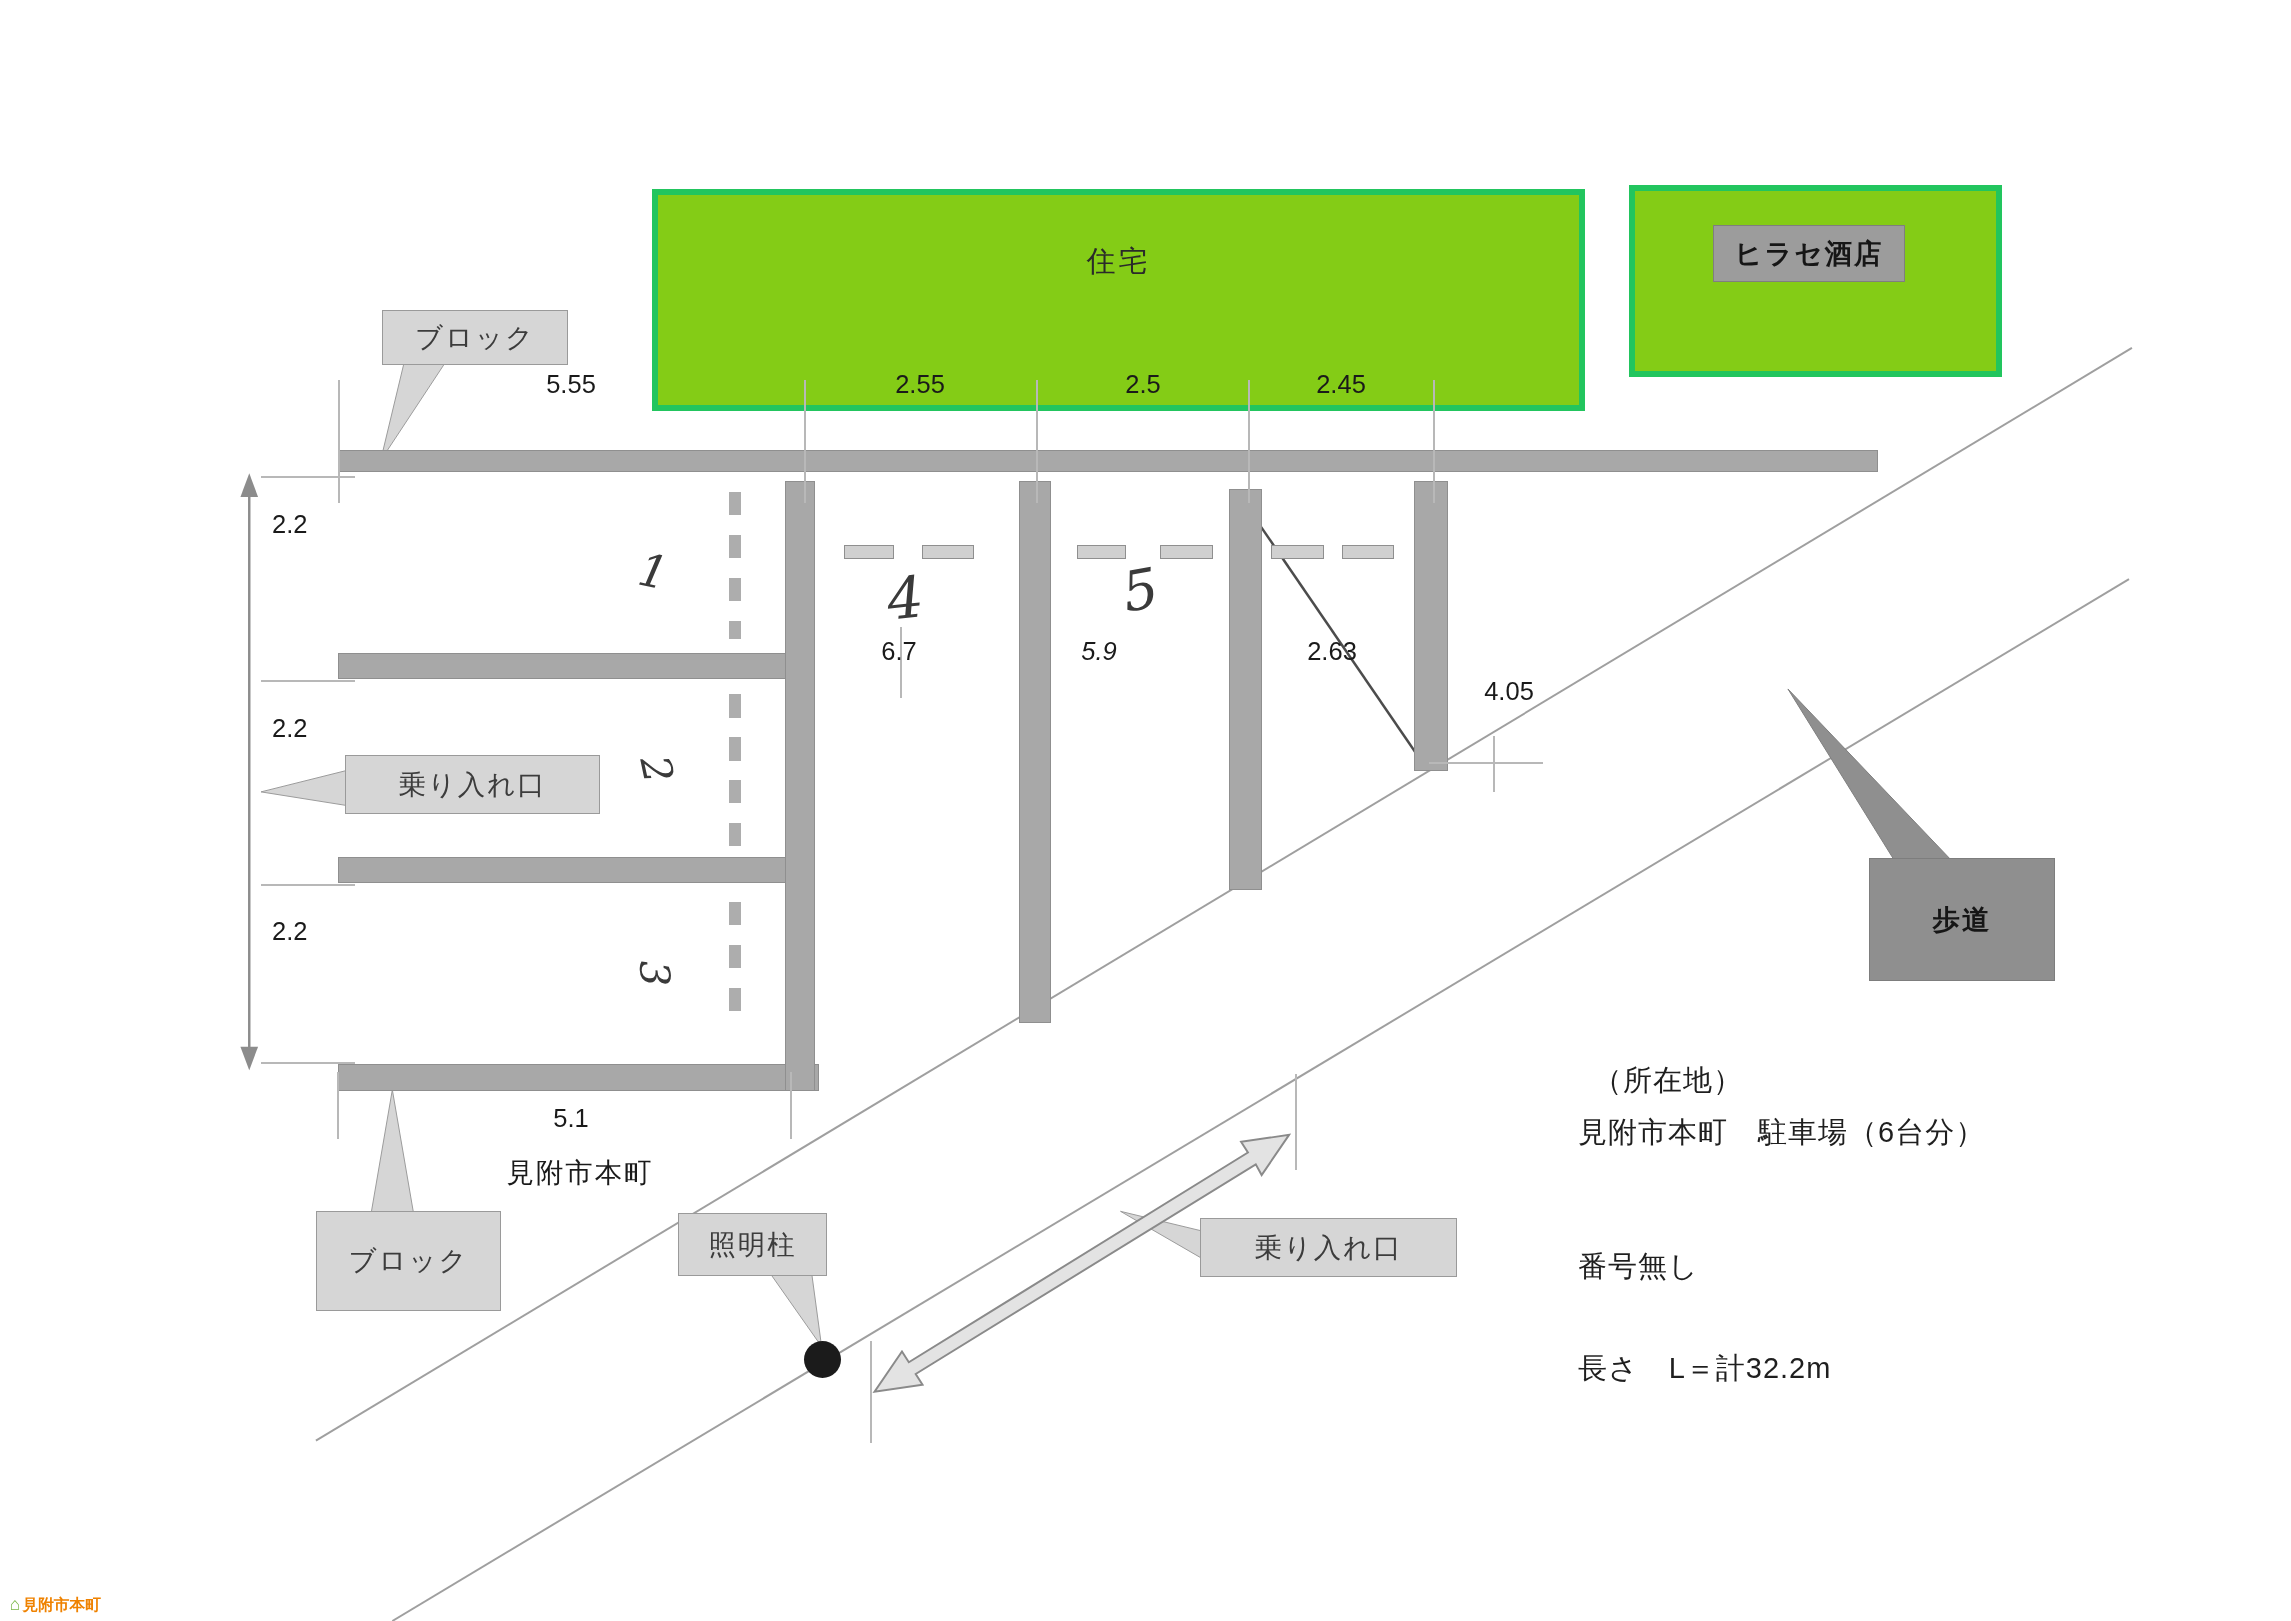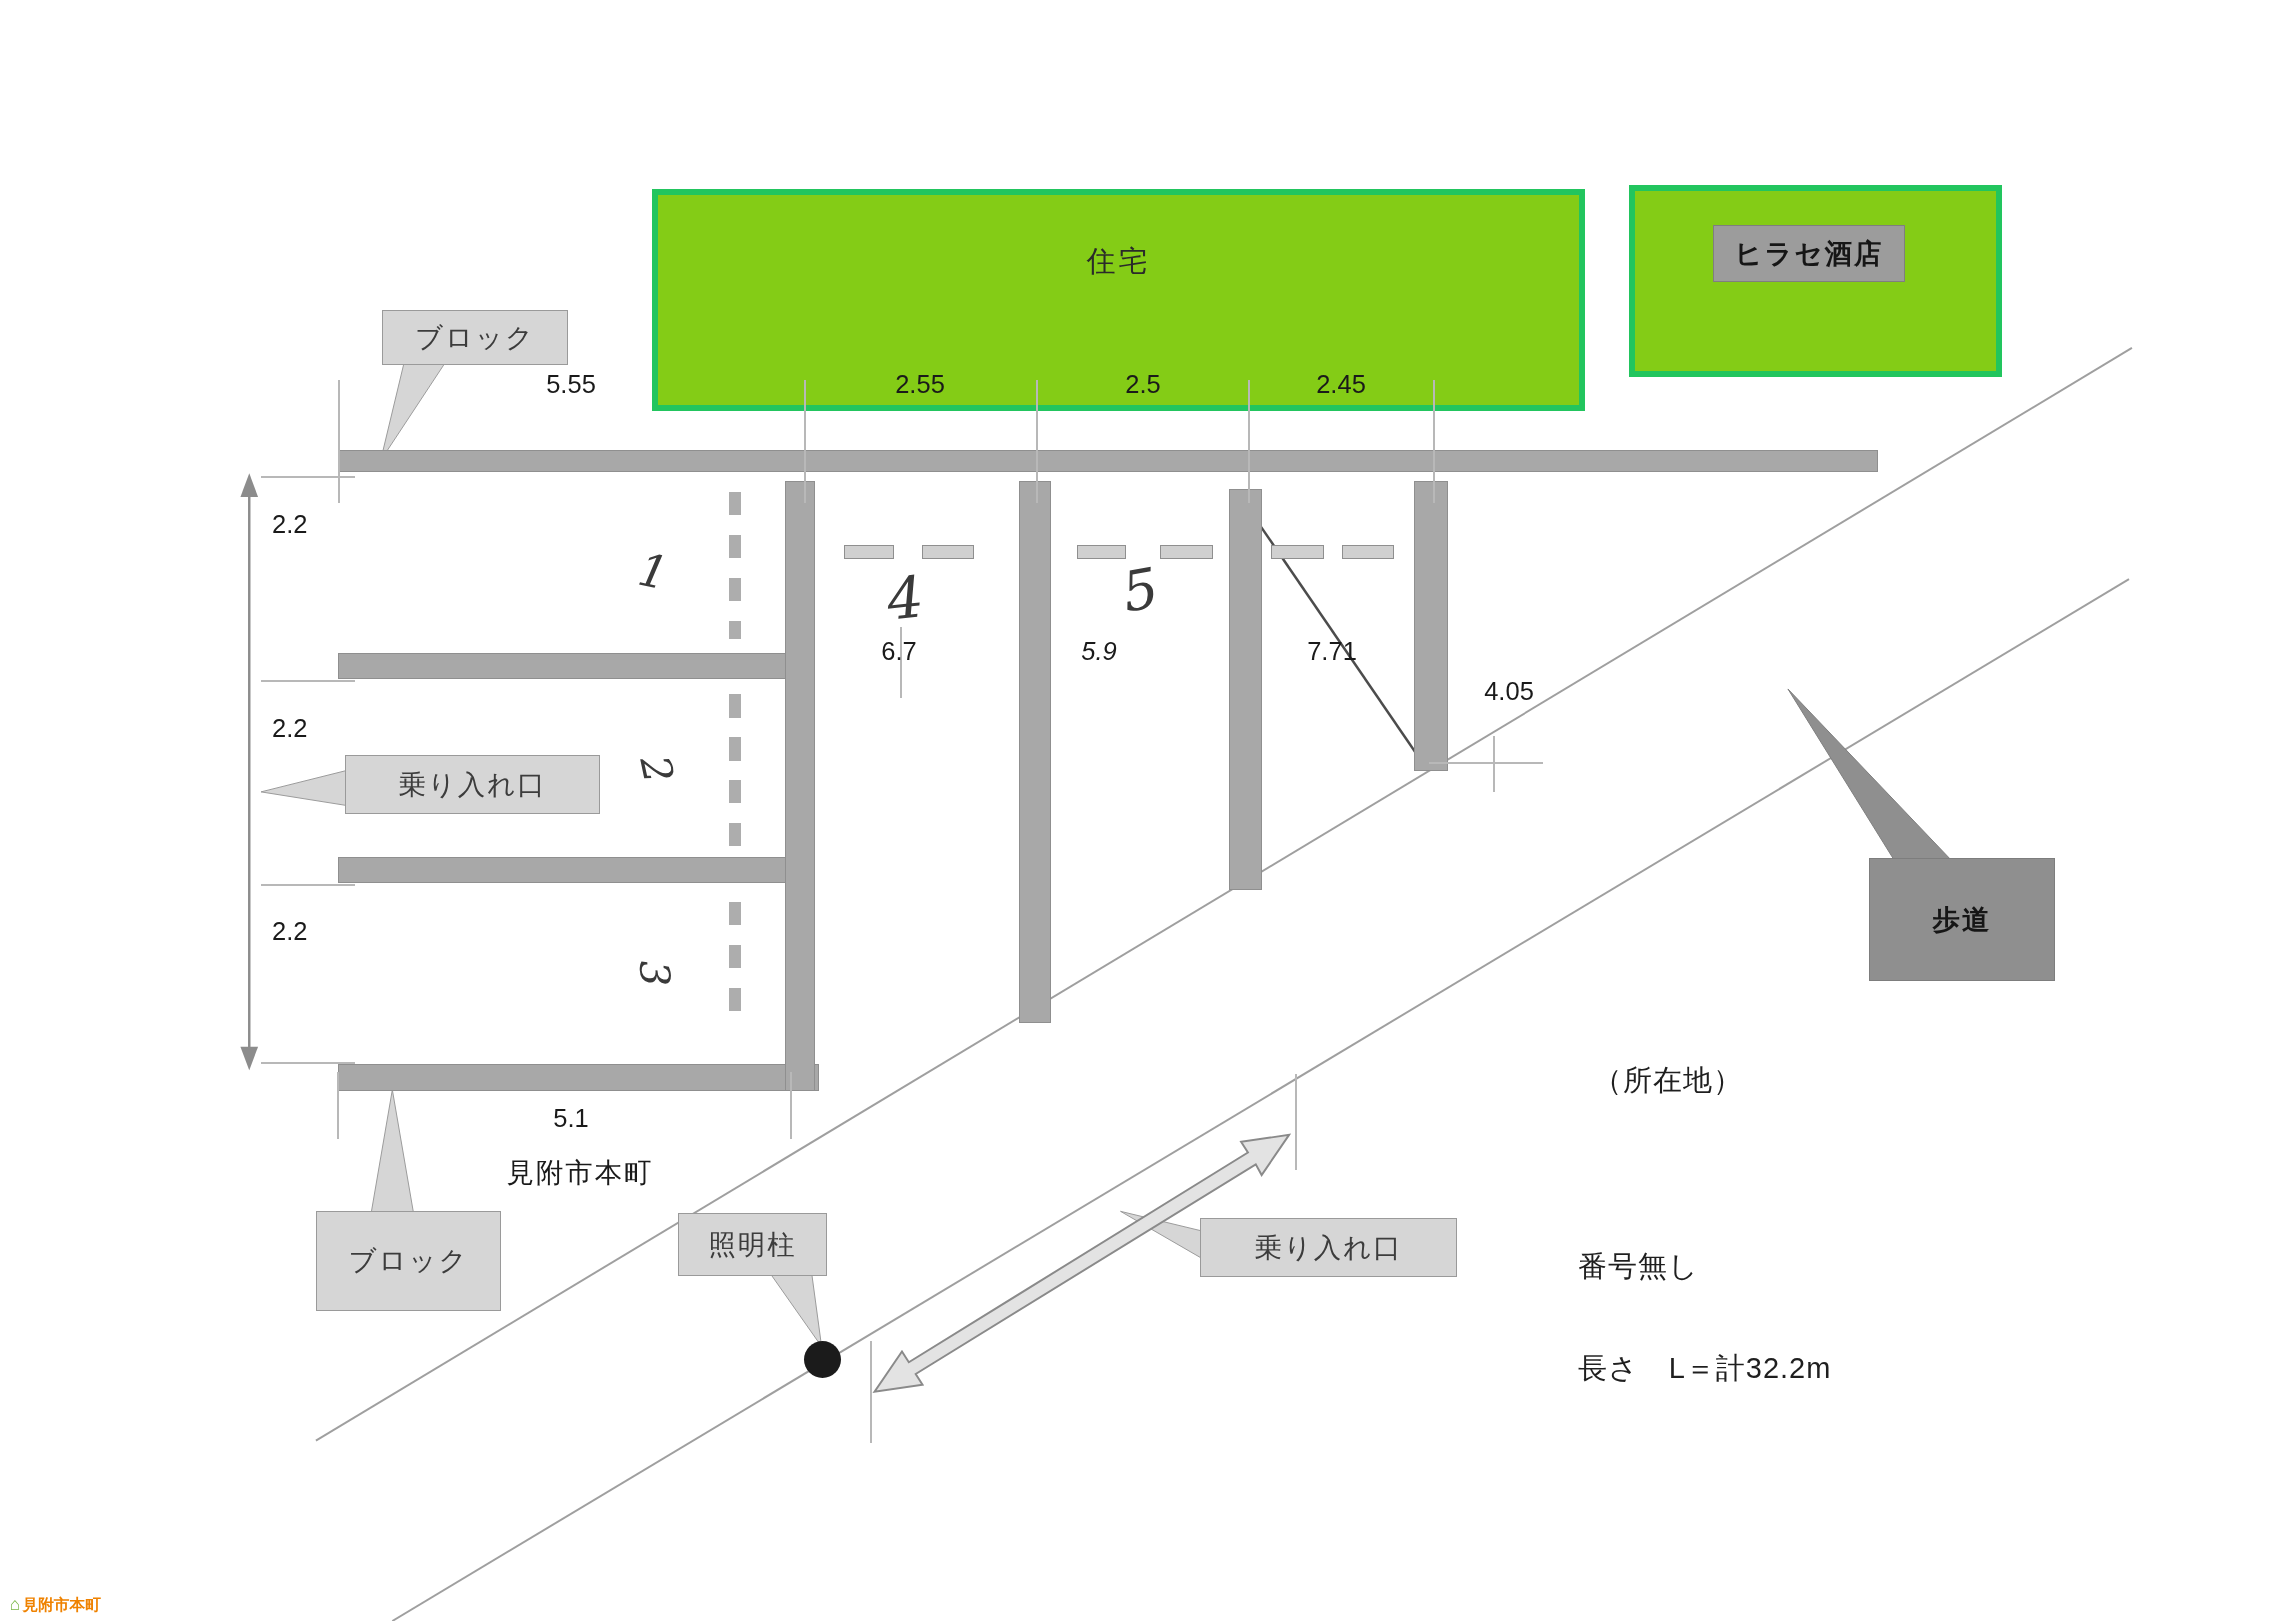--- a/index.html
+++ b/index.html
@@ -104,21 +104,21 @@
   <div class="meas" style="left:920px;top:370px;">2.55</div>
   <div class="meas" style="left:1143px;top:370px;">2.5</div>
   <div class="meas" style="left:1341px;top:370px;">2.45</div>
 
   <div class="meas-left" style="left:272px;top:510px;">2.2</div>
   <div class="meas-left" style="left:272px;top:714px;">2.2</div>
   <div class="meas-left" style="left:272px;top:917px;">2.2</div>
 
   <div class="meas" style="left:899px;top:637px;">6.7</div>
   <div class="meas" style="left:1099px;top:637px;font-style:italic;">5.9</div>
-  <div class="meas" style="left:1332px;top:637px;">7.71</div>
+  <div class="meas" style="left:1332px;top:637px;">2.63</div>
   <div class="meas" style="left:1509px;top:637px;margin-top:40px;">4.05</div>
 
   <div class="meas" style="left:571px;top:1104px;">5.1</div>
   <div class="meas" style="left:580px;top:1155px;font-size:27.4px;letter-spacing:2px;">見附市本町</div>
 
   <div class="hand" style="left:639px;top:549px;font-size:45px;transform:rotate(12deg);">1</div>
   <div class="hand" style="left:643px;top:749px;font-size:41px;transform:rotate(78deg);">2</div>
   <div class="hand" style="left:641px;top:953px;font-size:41px;transform:rotate(88deg);">3</div>
   <div class="hand" style="left:887px;top:570px;font-size:57px;transform:rotate(-6deg);">4</div>
   <div class="hand" style="left:1123px;top:563px;font-size:55px;transform:rotate(-10deg);">5</div>
@@ -138,20 +138,21 @@
   <div class="callout" style="left:1200px;top:1218px;width:257px;height:59px;">
     <span>乗り入れ口</span>
   </div>
   <div class="callout callout-dark" style="left:1869px;top:858px;width:186px;height:123px;">
     <span>歩道</span>
   </div>
 
   <div class="pole-dot"></div>
 
   <div class="info-text" style="left:1593px;top:1061px;">（所在地）</div>
+  <div class="info-text" style="left:1578px;top:1113px;">見附市本町　駐車場（6台分）</div>
   <div class="info-text" style="left:1578px;top:1247px;">番号無し</div>
   <div class="info-text" style="left:1578px;top:1349px;">長さ　L＝計32.2m</div>
 
   <div class="logo">
     <span class="house">⌂</span><span class="name">見附市本町</span>
   </div>
 
 </div>
 
 

